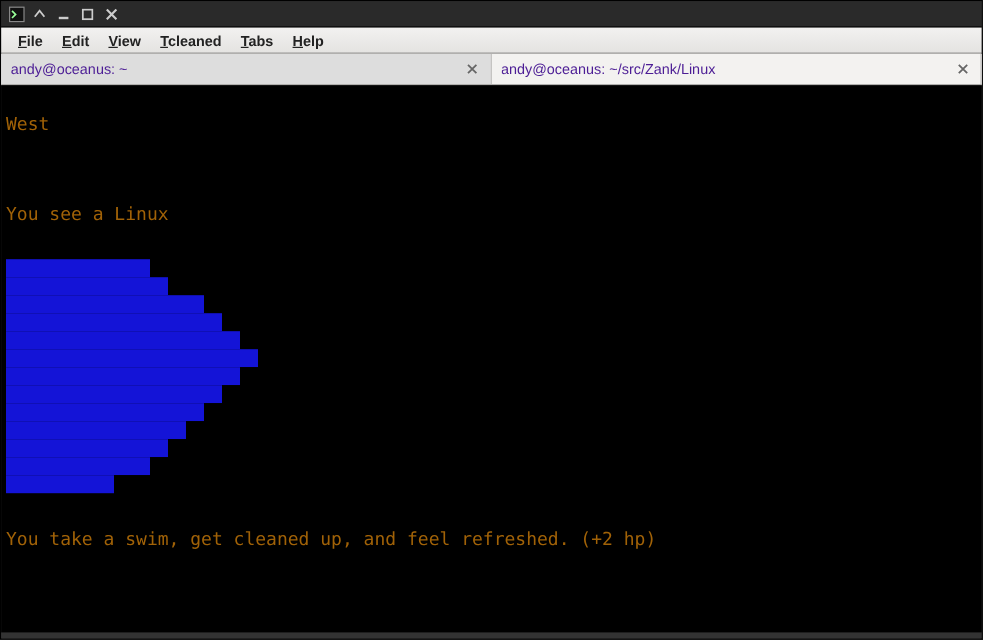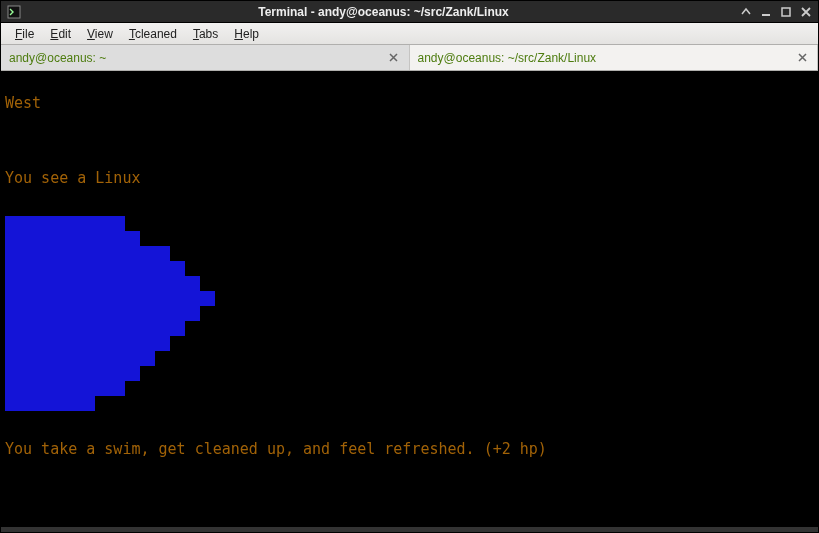--- a/index.html
+++ b/index.html
@@ -18,26 +18,26 @@
   }
   .titlebar .tb-icon { width: 14px; height: 14px; margin-right: 6px; display:inline-flex; align-items:center; justify-content:center;}
   .titlebar .tb-title { flex: 1; text-align: center; font-weight: bold; color: #eee; }
   .titlebar .tb-controls { display:flex; gap:8px; align-items:center; }
   .tb-btn { width:12px; height:12px; display:inline-flex; align-items:center; justify-content:center; color:#ccc; cursor:pointer;}
   .menubar {
     height: 22px; background: linear-gradient(#f2f1f0,#e4e3e1);
     display:flex; align-items:center; padding: 0 6px;
     font-size: 12px; color:#222; border-bottom:1px solid #b0afad;
   }
-  .menu-item { padding: 2px 8px; cursor:pointer; }
+  .menu-item { padding: 2px 8px; cursor:pointer;font-weight:bold; }
   .menu-item span { text-decoration: none; }
   .menu-item .ul { text-decoration: underline; }
   .tabbar {
     height: 26px; background: #e8e7e5; display:flex; align-items:stretch;
-    border-bottom:1px solid #b0afad; font-size:12px; color:#4d7c0f;
+    border-bottom:1px solid #b0afad; font-size:12px; color:#4c1d95;
   }
   .tab {
     flex:1; display:flex; align-items:center; padding: 0 8px;
     border-right:1px solid #c5c4c2; background:#f3f2f0; cursor:pointer;
     position:relative;
   }
   .tab.inactive { background:#ddd; }
   .tab .tab-label { flex:1; white-space:nowrap; overflow:hidden; text-overflow:ellipsis; padding-right:6px;}
   .tab .tab-close { width:14px; height:14px; color:#666; display:inline-flex; align-items:center; justify-content:center; cursor:pointer;}
   .terminal {
@@ -62,21 +62,20 @@
 <body>
 
 <div class="window">
   <div class="titlebar">
     <span class="tb-icon">
       <svg width="14" height="14" viewBox="0 0 14 14">
           <rect x="1" y="1" width="12" height="12" fill="#111" stroke="#888"></rect>
           <path d="M3 4 L6 7 L3 10" stroke="#9f9" stroke-width="1.4" fill="none"></path>
         </svg>
     </span>
-    <div class="tb-title">Terminal - andy@oceanus: ~/src/Zank/Linux</div>
     <div class="tb-controls">
       <span class="tb-btn">
           <svg width="10" height="10">
             <path d="M1 7 L5 2 L9 7" stroke="#ccc" stroke-width="1.5" fill="none"></path>
           </svg>
         </span>
       <span class="tb-btn">
           <svg width="10" height="10">
             <rect x="1" y="7" width="8" height="2" fill="#ccc"></rect>
           </svg>

